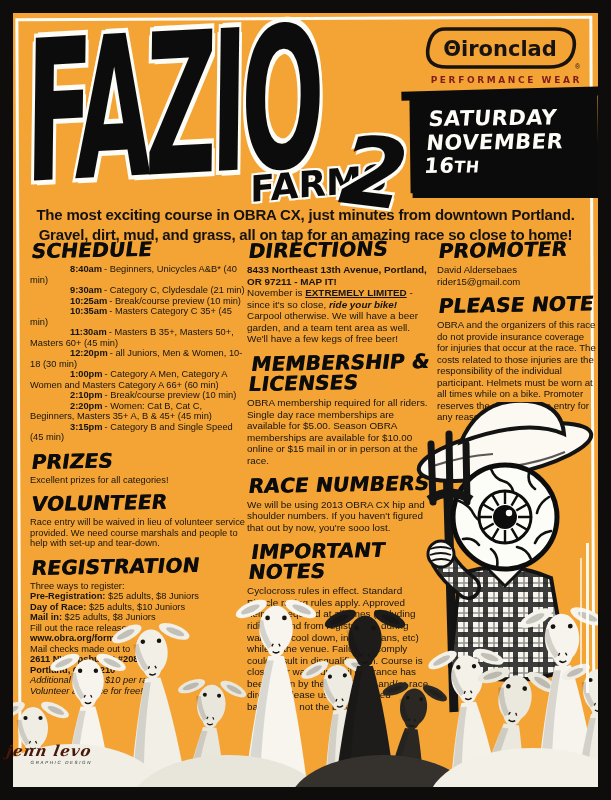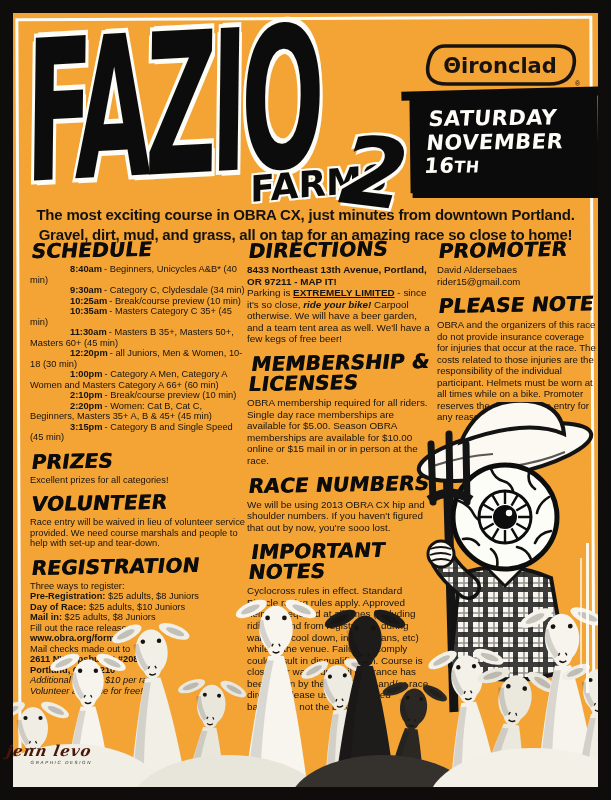--- a/index.html
+++ b/index.html
@@ -18,21 +18,21 @@
   .title-sub{position:absolute;left:237px;top:150px;z-index:2;color:#0c0c0c;
     font-family:"DejaVu Sans",sans-serif;font-weight:900;font-size:36px;
     transform:rotate(-5deg) skewX(-5deg);letter-spacing:0;
     text-shadow:2px 2px 0 #fdfcf6,-2px -2px 0 #fdfcf6,2px -2px 0 #fdfcf6,-2px 2px 0 #fdfcf6;}
   .title-num{position:absolute;left:327px;top:112px;z-index:2;color:#0c0c0c;
     font-family:"DejaVu Sans",sans-serif;font-weight:900;font-size:96px;line-height:1;
     transform:rotate(7deg) skewX(-10deg);
     text-shadow:3px 3px 0 #fdfcf6,-3px -2px 0 #fdfcf6,2px -3px 0 #fdfcf6;}
 
   
-  .logo{position:absolute;right:16px;top:29px;z-index:2;width:160px;text-align:center;color:#7f1d1d;}
+  .logo{position:absolute;right:16px;top:12px;z-index:2;width:160px;text-align:right;color:#7f1d1d;}
   .logo svg{display:block;margin:0 auto;}
   .logo-tag{font-family:"DejaVu Sans",sans-serif;font-weight:bold;font-size:9px;letter-spacing:2.6px;margin-top:4px;white-space:nowrap;}
 
   
   .date-box{position:absolute;left:397px;top:82px;width:188px;height:97px;background:#0b0b0b;
     z-index:2;transform:rotate(-0.7deg);}
   .date-box::before{content:'';position:absolute;top:-6px;left:-8px;right:-4px;height:9px;background:#0b0b0b;transform:rotate(-0.8deg);}
   .date-box::after{content:'';position:absolute;bottom:-6px;left:2px;right:-7px;height:9px;background:#0b0b0b;transform:rotate(0.7deg);}
   .date-text{padding:12px 0 0 17px;color:#fdfcf6;font-family:"DejaVu Sans",sans-serif;font-weight:bold;
     font-size:21px;line-height:1.12;transform:skewX(-6deg);letter-spacing:.5px;}
@@ -96,21 +96,21 @@
 
   <div class="tagline">
     <div>The most exciting course in OBRA CX, just minutes from downtown Portland.</div>
     <div>Gravel, dirt, mud, and grass, all on tap for an amazing race so close to home!</div>
   </div>
 
   <div class="col col-left">
     <div class="sec">
       <div class="sec-h">SCHEDULE</div>
       <div class="srow"><b>8:40am</b><span>- Beginners, Unicycles A&amp;B* (40 min)</span></div>
-      <div class="srow"><b>9:30am</b><span>- Category C, Clydesdale (34 min)</span></div>
+      <div class="srow"><b>9:30am</b><span>- Category C, Clydesdale (21 min)</span></div>
       <div class="srow"><b>10:25am</b><span>- Break/course preview (10 min)</span></div>
       <div class="srow"><b>10:35am</b><span>- Masters Category C 35+ (45 min)</span></div>
       <div class="srow"><b>11:30am</b><span>- Masters B 35+, Masters 50+, Masters 60+ (45 min)</span></div>
       <div class="srow"><b>12:20pm</b><span>- all Juniors, Men &amp; Women, 10-18 (30 min)</span></div>
       <div class="srow"><b>1:00pm</b><span>- Category A Men, Category A Women and Masters Category A 66+ (60 min)</span></div>
       <div class="srow"><b>2:10pm</b><span>- Break/course preview (10 min)</span></div>
       <div class="srow"><b>2:20pm</b><span>- Women: Cat B, Cat C, Beginners, Masters 35+ A, B &amp; 45+ (45 min)</span></div>
       <div class="srow"><b>3:15pm</b><span>- Category B and Single Speed (45 min)</span></div>
     </div>
 
@@ -137,21 +137,21 @@
       <div class="b">Portland, OR 97210</div>
       <div class="it">Additional Races: $10 per race</div>
       <div class="it">Volunteer and race for free!</div>
     </div>
   </div>
 
   <div class="col col-mid">
     <div class="sec">
       <div class="sec-h">DIRECTIONS</div>
       <div><span class="b">8433 Northeast 13th Avenue, Portland, OR 97211 - </span><span class="b">MAP IT!</span></div>
-      <div><span>Parking is </span><span class="bu">EXTREMELY LIMITED</span><span> - since it's so close, </span><span class="bi">ride your bike!</span><span> Carpool otherwise. We will have a beer garden, and a team tent area as well. We'll have a few kegs of free beer!</span></div>
+      <div><span>November is </span><span class="bu">EXTREMELY LIMITED</span><span> - since it's so close, </span><span class="bi">ride your bike!</span><span> Carpool otherwise. We will have a beer garden, and a team tent area as well. We'll have a few kegs of free beer!</span></div>
     </div>
 
     <div class="sec">
       <div class="sec-h">MEMBERSHIP &amp; LICENSES</div>
       <div>OBRA membership required for all riders. Single day race memberships are available for $5.00. Season OBRA memberships are available for $10.00 online or $15 mail in or in person at the race.</div>
     </div>
 
     <div class="sec">
       <div class="sec-h">RACE NUMBERS</div>
       <div>We will be using 2013 OBRA CX hip and shoulder numbers. If you haven't figured that out by now, you're sooo lost.</div>

